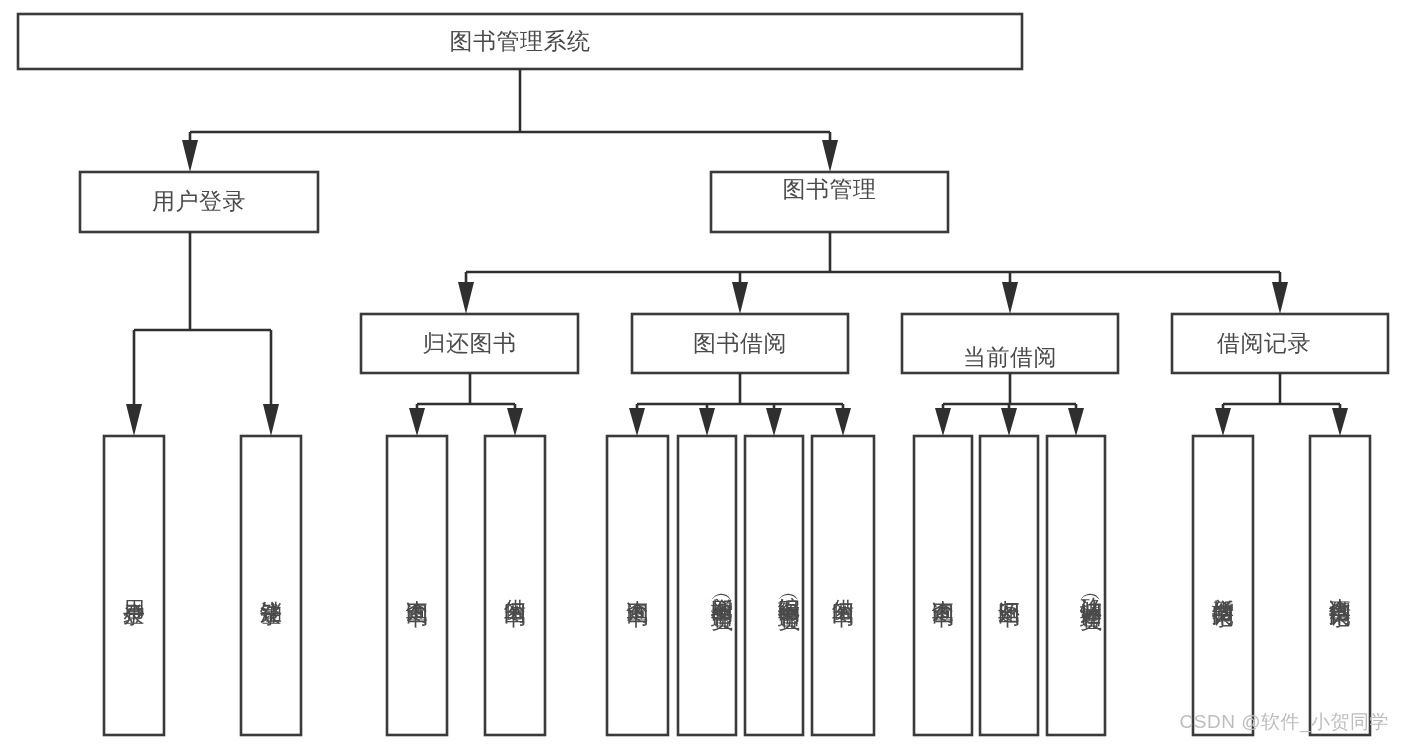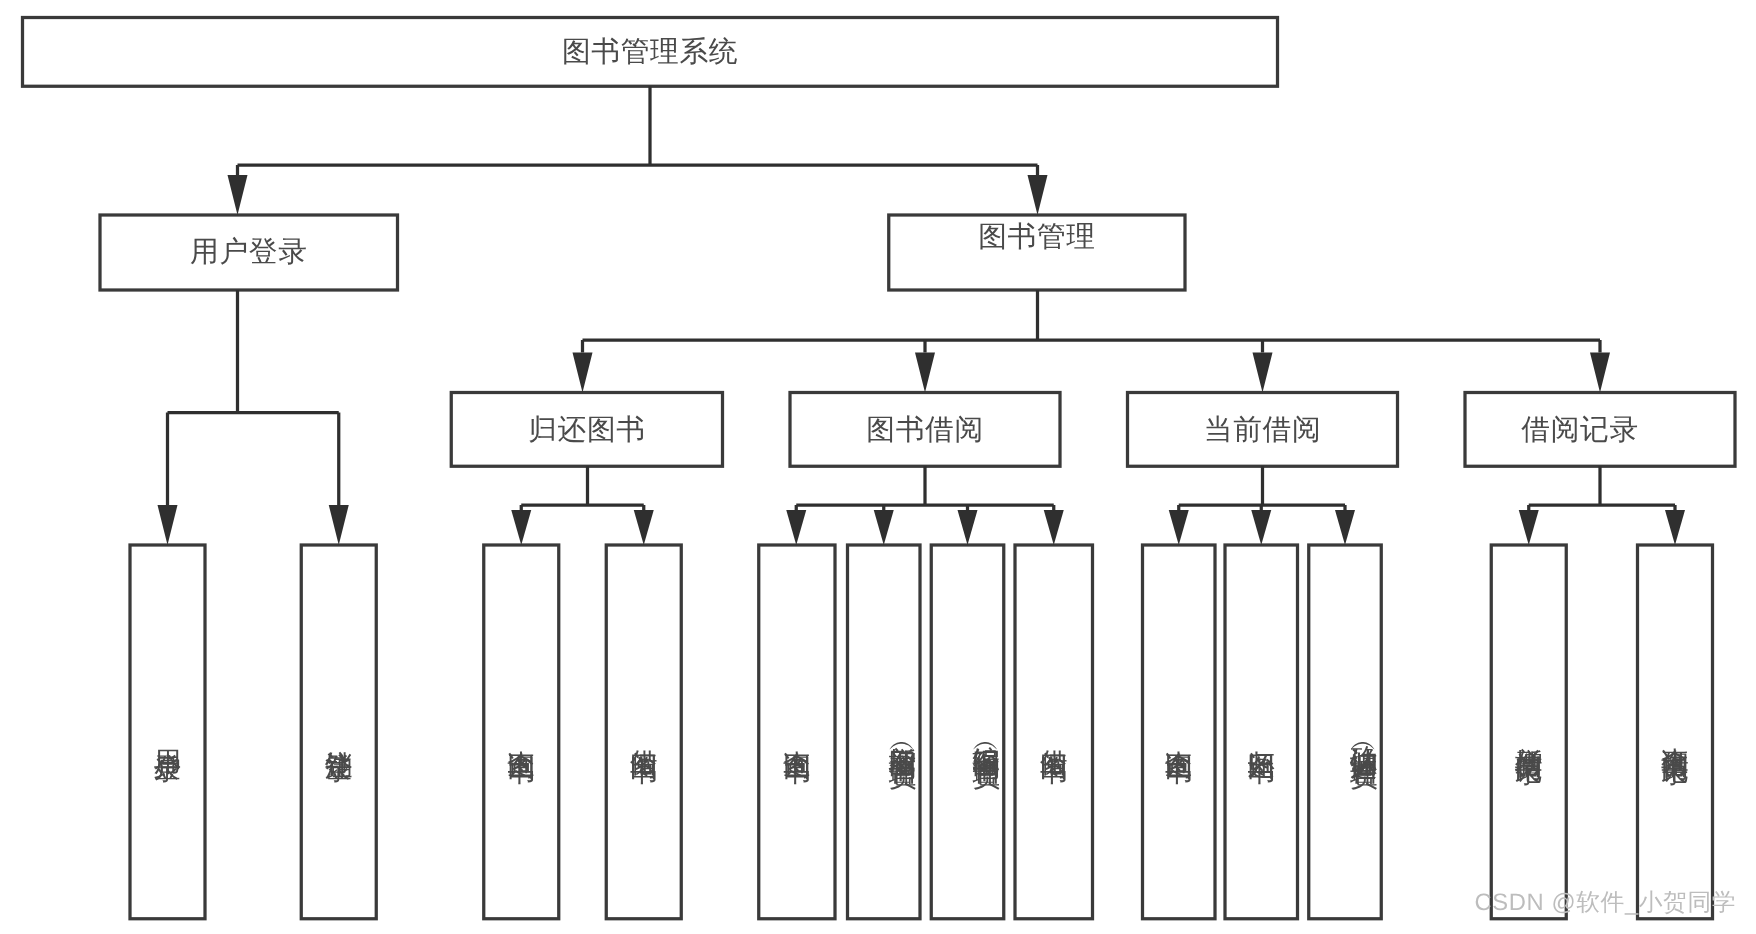--- a/index.html
+++ b/index.html
@@ -175,21 +175,21 @@
     <polygon class="arrow-head" points="1332,408 1348,408 1340,436"></polygon>
   </svg>
 
   <div class="node-label horizontal" style="left:18px; top:14px; width:1004px; height:55px;">图书管理系统</div>
 
   <div class="node-label horizontal" style="left:80px; top:172px; width:238px; height:60px;">用户登录</div>
   <div class="node-label horizontal" style="left:711px; top:160px; width:237px; height:60px;">图书管理</div>
 
   <div class="node-label horizontal" style="left:361px; top:314px; width:217px; height:59px;">归还图书</div>
   <div class="node-label horizontal" style="left:632px; top:314px; width:216px; height:59px;">图书借阅</div>
-  <div class="node-label horizontal" style="left:902px; top:314px; width:216px; height:59px;">当前借阅</div>
+  <div class="node-label horizontal" style="left:902px; top:328px; width:216px; height:59px;">当前借阅</div>
   <div class="node-label horizontal" style="left:1172px; top:314px; width:184px; height:59px;">借阅记录</div>
 
   <div class="node-label vertical centered" style="left:104px; top:436px; width:60px; height:299px;">用户登录</div>
   <div class="node-label vertical centered" style="left:241px; top:436px; width:60px; height:299px;">注销登录</div>
 
   <div class="node-label vertical centered" style="left:387px; top:436px; width:60px; height:299px;">查询图书</div>
   <div class="node-label vertical centered" style="left:485px; top:436px; width:60px; height:299px;">借阅图书</div>
 
   <div class="node-label vertical centered" style="left:607px; top:436px; width:61px; height:299px;">查询图书</div>
   <div class="node-label vertical" style="left:678px; top:440px; width:58px; height:295px;">新增图书（管理员）</div>

